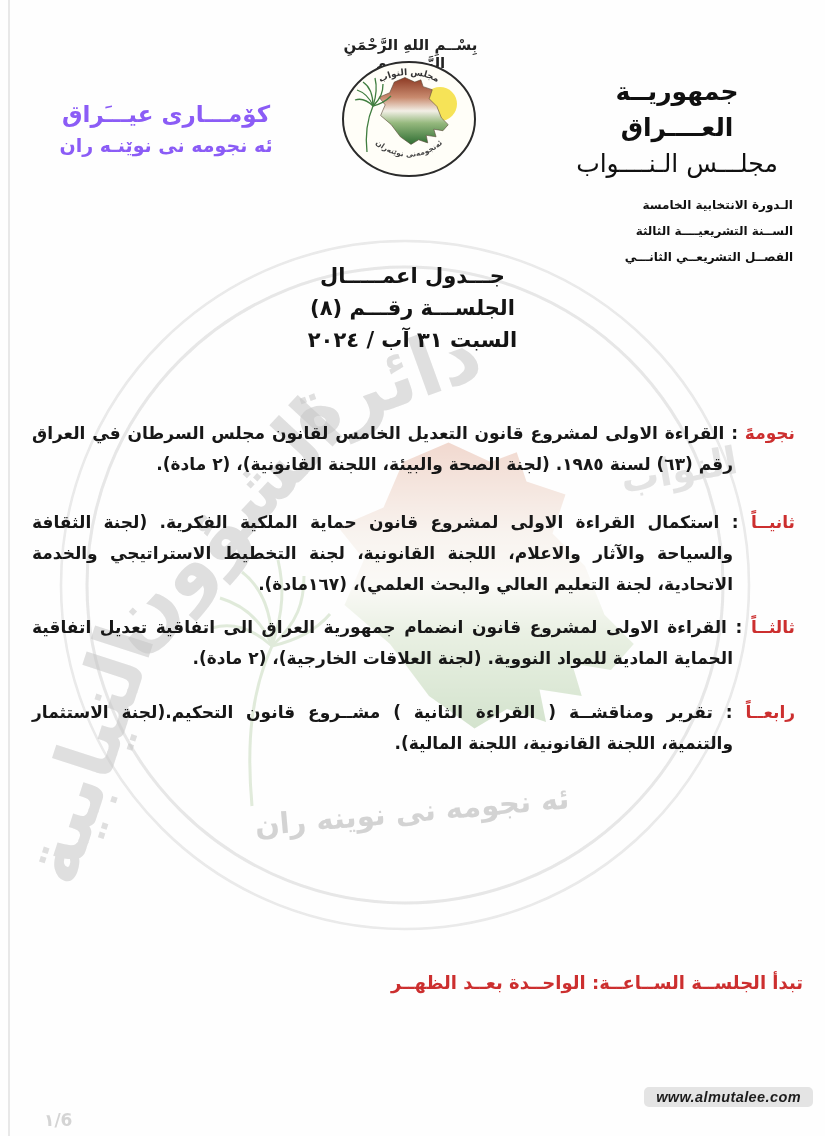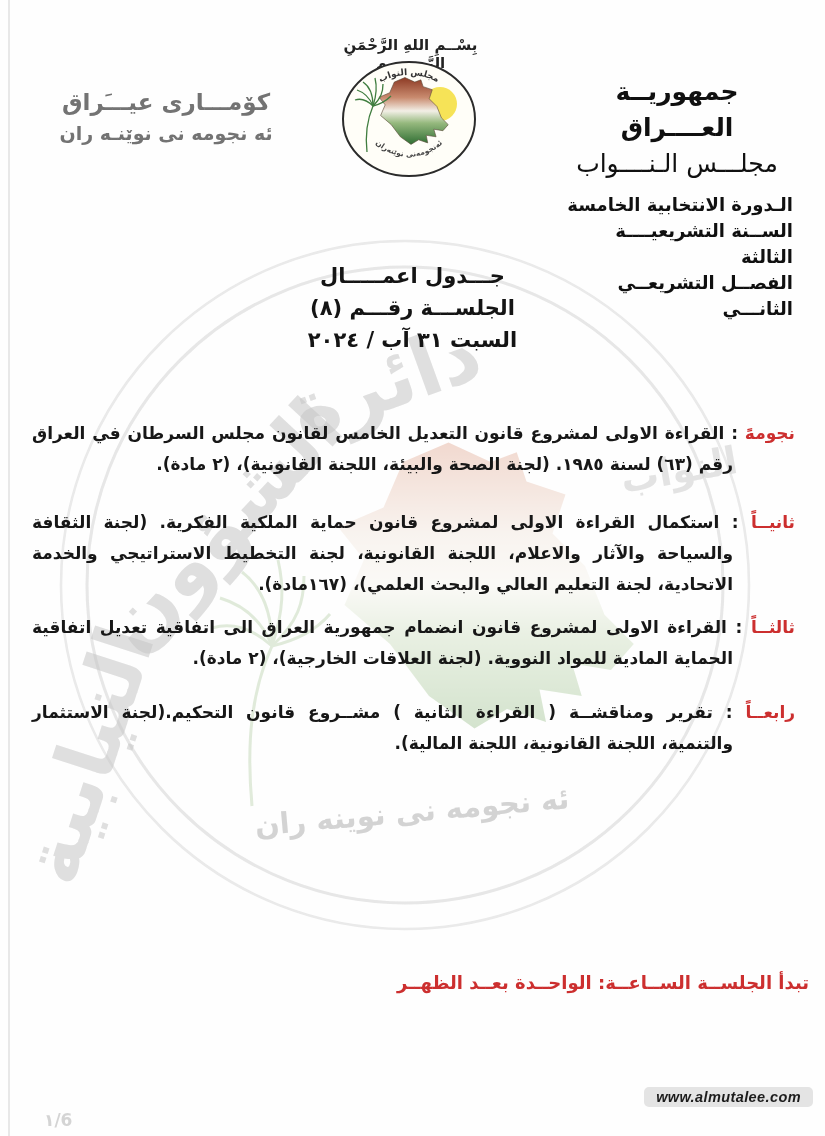--- a/index.html
+++ b/index.html
@@ -25,37 +25,37 @@
   
   .content{position:absolute;inset:0;z-index:2;}
   .basmala{
     position:absolute;top:36px;left:318px;width:185px;text-align:center;
     font-size:15px;font-weight:700;color:#222;
   }
   .logo-wrap{position:absolute;top:60px;left:340px;width:138px;height:118px;}
   .hdr-right{position:absolute;top:74px;right:32px;width:232px;text-align:center;color:#101010;}
   .hdr-right .t1{font-size:25px;font-weight:700;line-height:36px;}
   .hdr-right .t2{font-size:25px;font-weight:400;line-height:36px;}
-  .hdr-right .sub{margin-top:10px;text-align:right;font-size:18px;font-weight:700;line-height:26px;}
-  .hdr-left{position:absolute;top:86px;left:38px;width:256px;text-align:center;color:#737373;}
+  .hdr-right .sub{margin-top:10px;text-align:right;font-size:12px;font-weight:700;line-height:26px;}
+  .hdr-left{position:absolute;top:98px;left:38px;width:256px;text-align:center;color:#8b5cf6;}
   .hdr-left .t1{font-size:23px;font-weight:700;line-height:32px;}
   .hdr-left .t2{font-size:19px;font-weight:700;line-height:30px;}
   .title-block{position:absolute;top:260px;left:0;right:0;text-align:center;color:#141414;}
   .title-block div{font-size:21px;font-weight:700;line-height:32px;}
   .items{position:absolute;top:418px;right:30px;left:32px;}
   .item{
     font-size:17px;font-weight:700;line-height:31px;text-align:justify;
     padding-right:62px;text-indent:-62px;color:#171717;
   }
   .item.m1{margin-bottom:27px;}
   .item.m2{margin-bottom:12px;}
   .item.m3{margin-bottom:23px;}
   .item .lbl{color:#cc2f2f;}
   .footer-note{
-    position:absolute;top:972px;right:16px;
+    position:absolute;top:972px;right:22px;
     font-size:18px;font-weight:700;color:#cc2f2f;
   }
   .page-num{position:absolute;left:44px;top:1110px;font-size:17px;color:#d4d4d4;font-weight:700;}
   .site-pill{
     position:absolute;right:12px;top:1087px;background:#e4e4e4;border-radius:5px;
     padding:2px 12px;font-family:"Liberation Sans",sans-serif;
     font-size:14.5px;font-weight:700;font-style:italic;color:#1c1c1c;direction:ltr;letter-spacing:.4px;
   }
 </style>
 </head>

